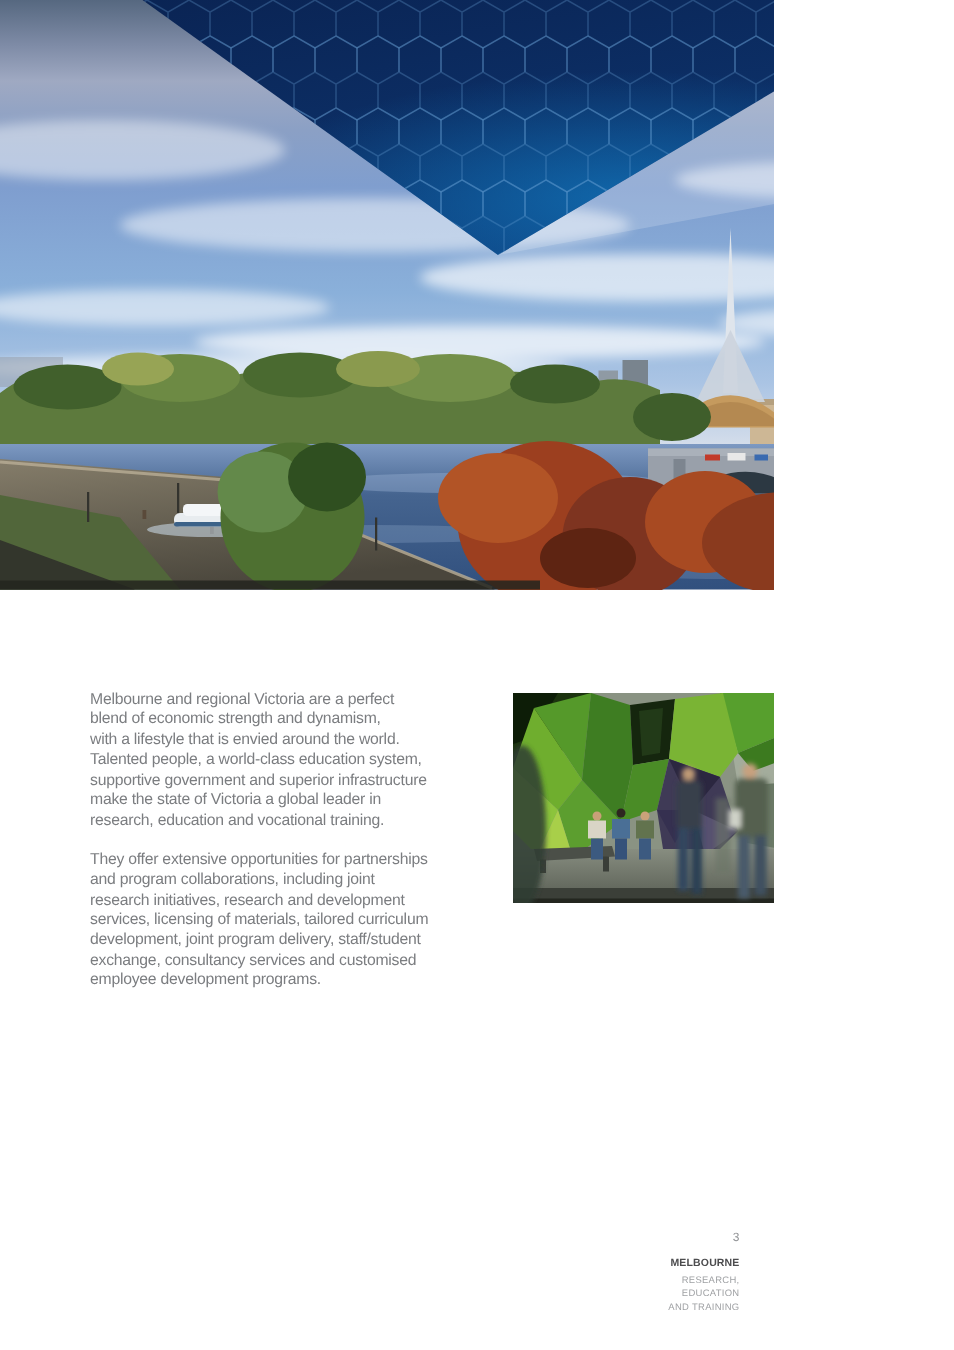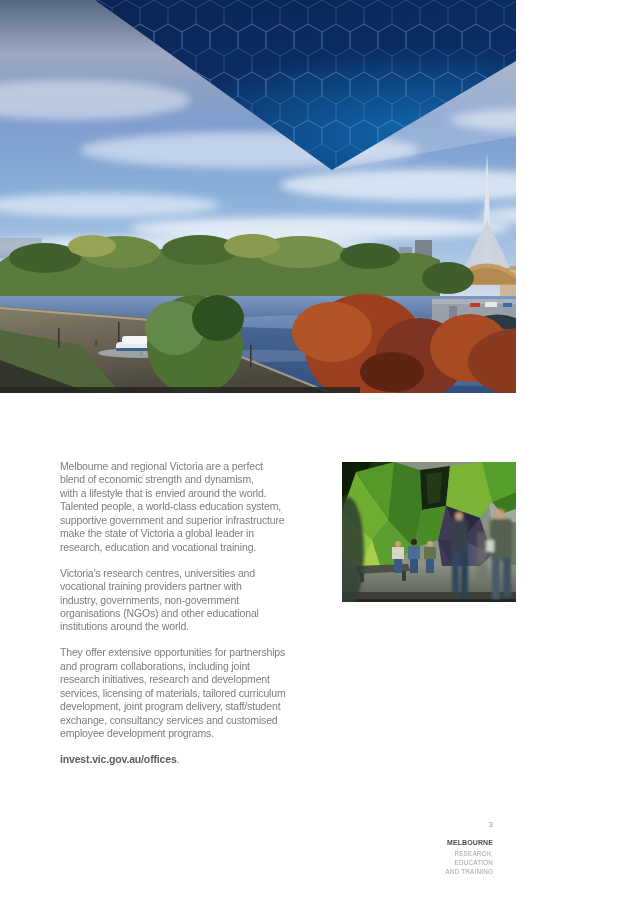--- a/index.html
+++ b/index.html
@@ -202,33 +202,28 @@
   <div class="cyan-sliver"></div>
 
   <div class="text-col">
     <p>Melbourne and regional Victoria are a perfect
 blend of economic strength and dynamism,
 with a lifestyle that is envied around the world.
 Talented people, a world-class education system,
 supportive government and superior infrastructure
 make the state of Victoria a global leader in
 research, education and vocational training.</p>
-    <p>Victoria’s research centres, universities and
-vocational training providers partner with
-industry, governments, non-government
-organisations (NGOs) and other educational
-institutions around the world.</p>
     <p>They offer extensive opportunities for partnerships
 and program collaborations, including joint
 research initiatives, research and development
 services, licensing of materials, tailored curriculum
 development, joint program delivery, staff/student
 exchange, consultancy services and customised
 employee development programs.</p>
-    <p><span class="contact-line"><strong>invest.vic.gov.au/offices</strong><span>.</span></span></p>
+    <p></p>
   </div>
 
   <div class="inset">
     <svg width="179" height="140" viewBox="0 0 179 140" xmlns="http://www.w3.org/2000/svg">
       <defs>
         <linearGradient id="pave" x1="0" y1="0" x2="0" y2="1">
           <stop offset="0" stop-color="#878d80"></stop>
           <stop offset="1" stop-color="#575c52"></stop>
         </linearGradient>
         <filter id="pblur">

